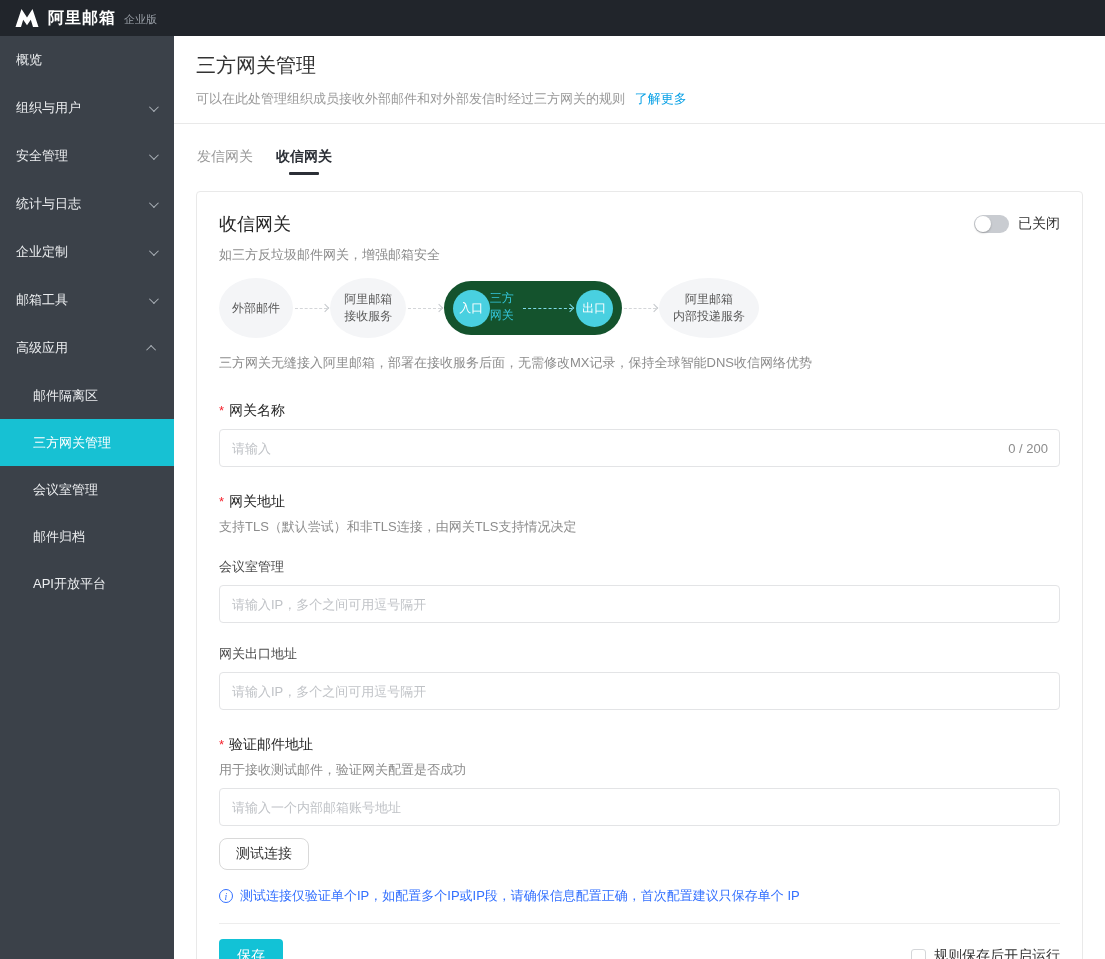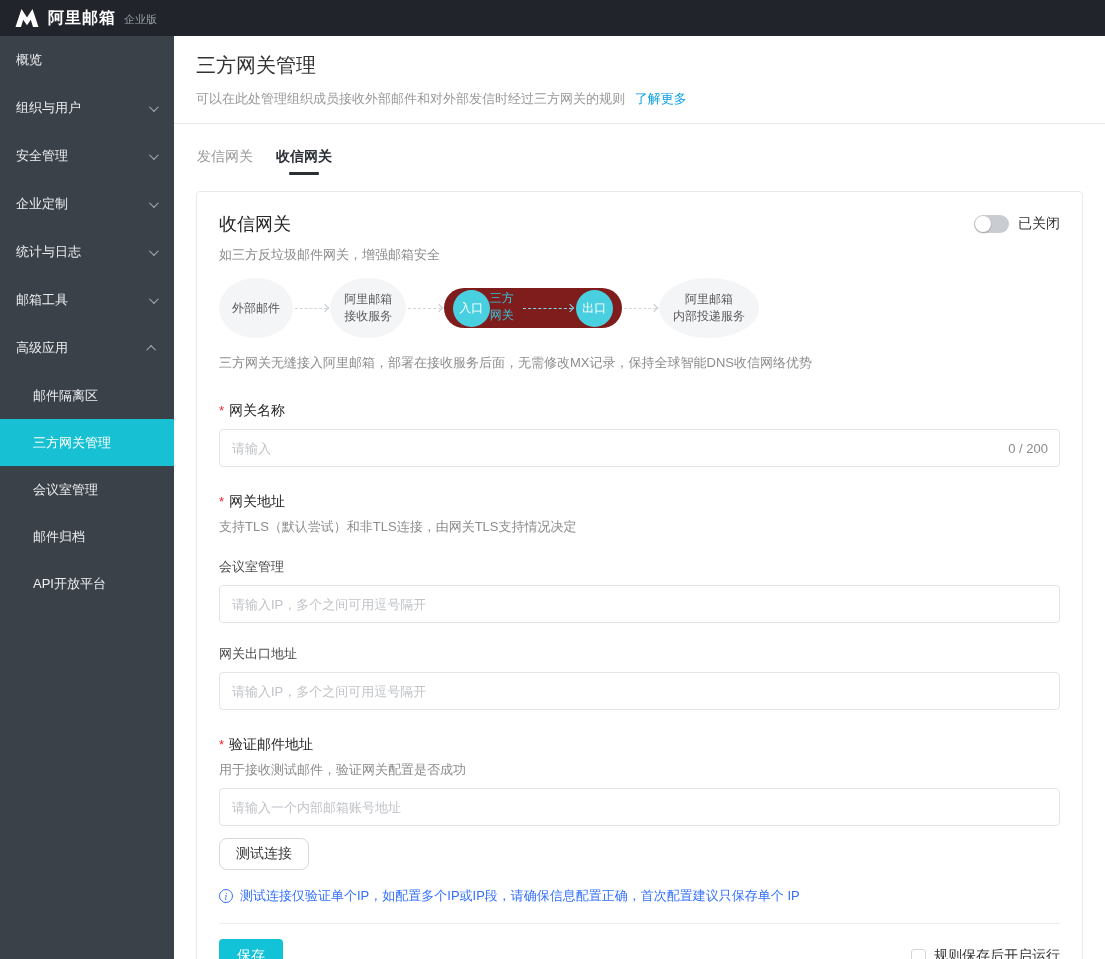--- a/index.html
+++ b/index.html
@@ -54,21 +54,21 @@
   .node { background:#f4f5f7; border-radius:50%; display:flex; flex-direction:column;
     align-items:center; justify-content:center; font-size:12px; color:#595959;
     line-height:17px; flex-shrink:0; text-align:center; }
   .node.n1 { width:74px; height:60px; }
   .node.n2 { width:76px; height:60px; }
   .node.n4 { width:100px; height:60px; }
   .conn { flex:1; display:flex; align-items:center; margin:0 2px; }
   .conn .dash { flex:1; border-top:1px dashed #d4d6d9; }
   .arrow { width:6px; height:6px; border-top:1px solid #c4c7cb; border-right:1px solid #c4c7cb;
     transform:rotate(45deg); margin-left:-5px; flex-shrink:0; }
-  .gw-pill { background:#7f1d1d; border-radius:28px; height:40px; display:flex; align-items:center;
+  .gw-pill { background:#14532d; border-radius:28px; height:54px; display:flex; align-items:center;
     padding:0 9px; flex-shrink:0; }
   .gw-circle { width:37px; height:37px; border-radius:50%; background:#49d0e0; color:#fff;
     font-size:12px; display:flex; align-items:center; justify-content:center; flex-shrink:0; }
   .gw-mid { display:flex; flex-direction:row; align-items:center; width:86px; }
   .gw-label { font-size:12px; color:#34c6da; margin-bottom:3px; }
   .gw-dash { display:flex; align-items:center; width:100%; padding:0 3px; }
   .gw-dash .dash { flex:1; border-top:1px dashed #7edcea; }
   .gw-dash .arrow { border-color:#7edcea; }
   .flow-desc { margin-top:16px; font-size:13px; color:#8c8c8c; }
 
@@ -126,25 +126,25 @@
   </div>
   <div class="side-item">
     <span>组织与用户</span>
     <span class="chev down"></span>
   </div>
   <div class="side-item">
     <span>安全管理</span>
     <span class="chev down"></span>
   </div>
   <div class="side-item">
+    <span>统计与日志</span>
+    <span class="chev down"></span>
+  </div>
+  <div class="side-item">
     <span>企业定制</span>
-    <span class="chev down"></span>
-  </div>
-  <div class="side-item">
-    <span>统计与日志</span>
     <span class="chev down"></span>
   </div>
   <div class="side-item">
     <span>邮箱工具</span>
     <span class="chev down"></span>
   </div>
   <div class="side-item">
     <span>高级应用</span>
     <span class="chev up"></span>
   </div>

